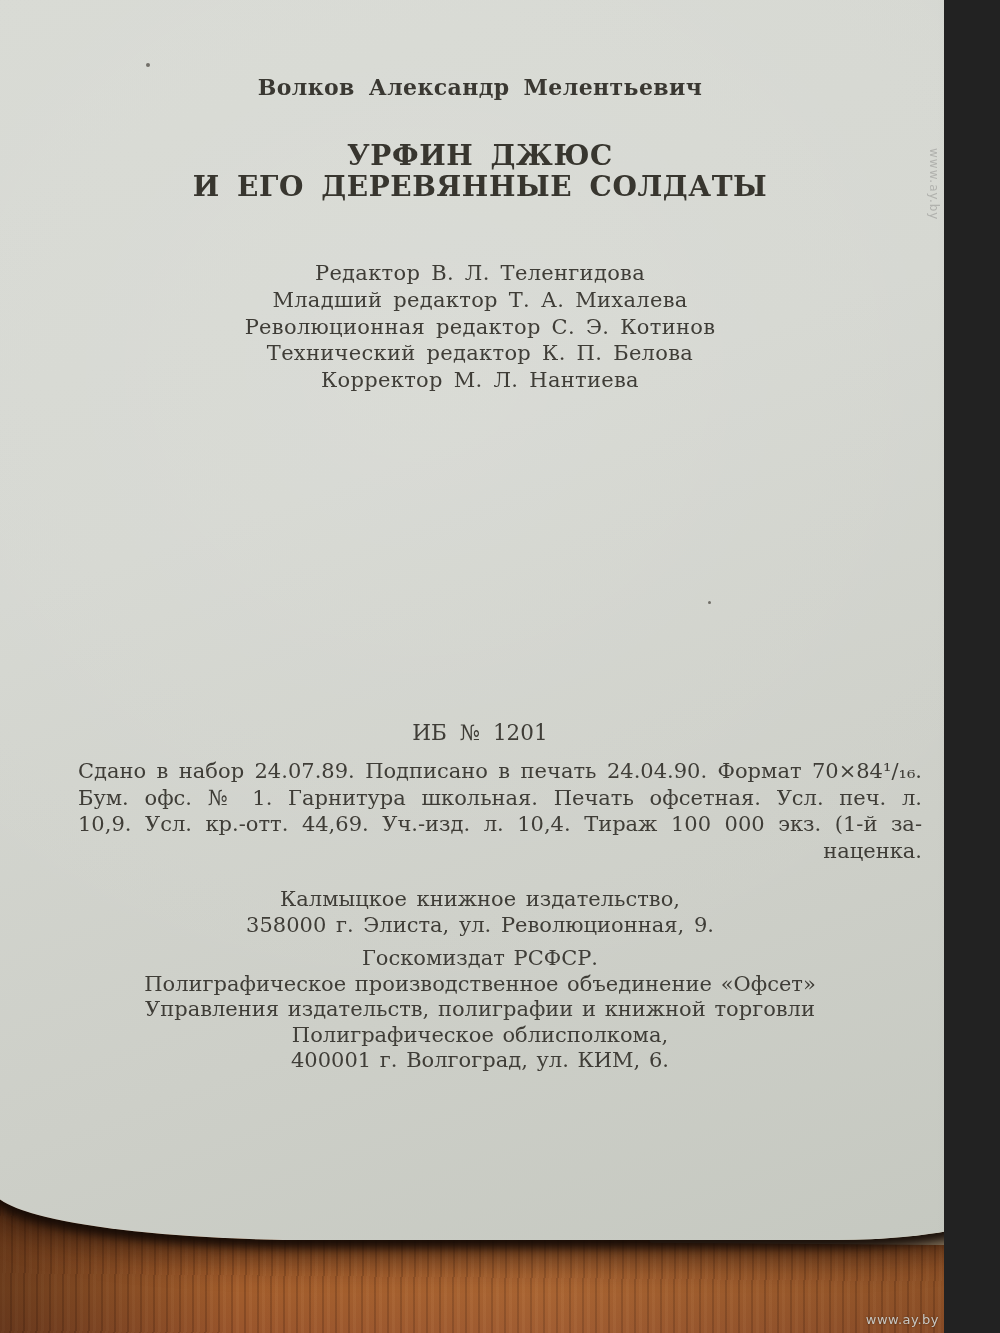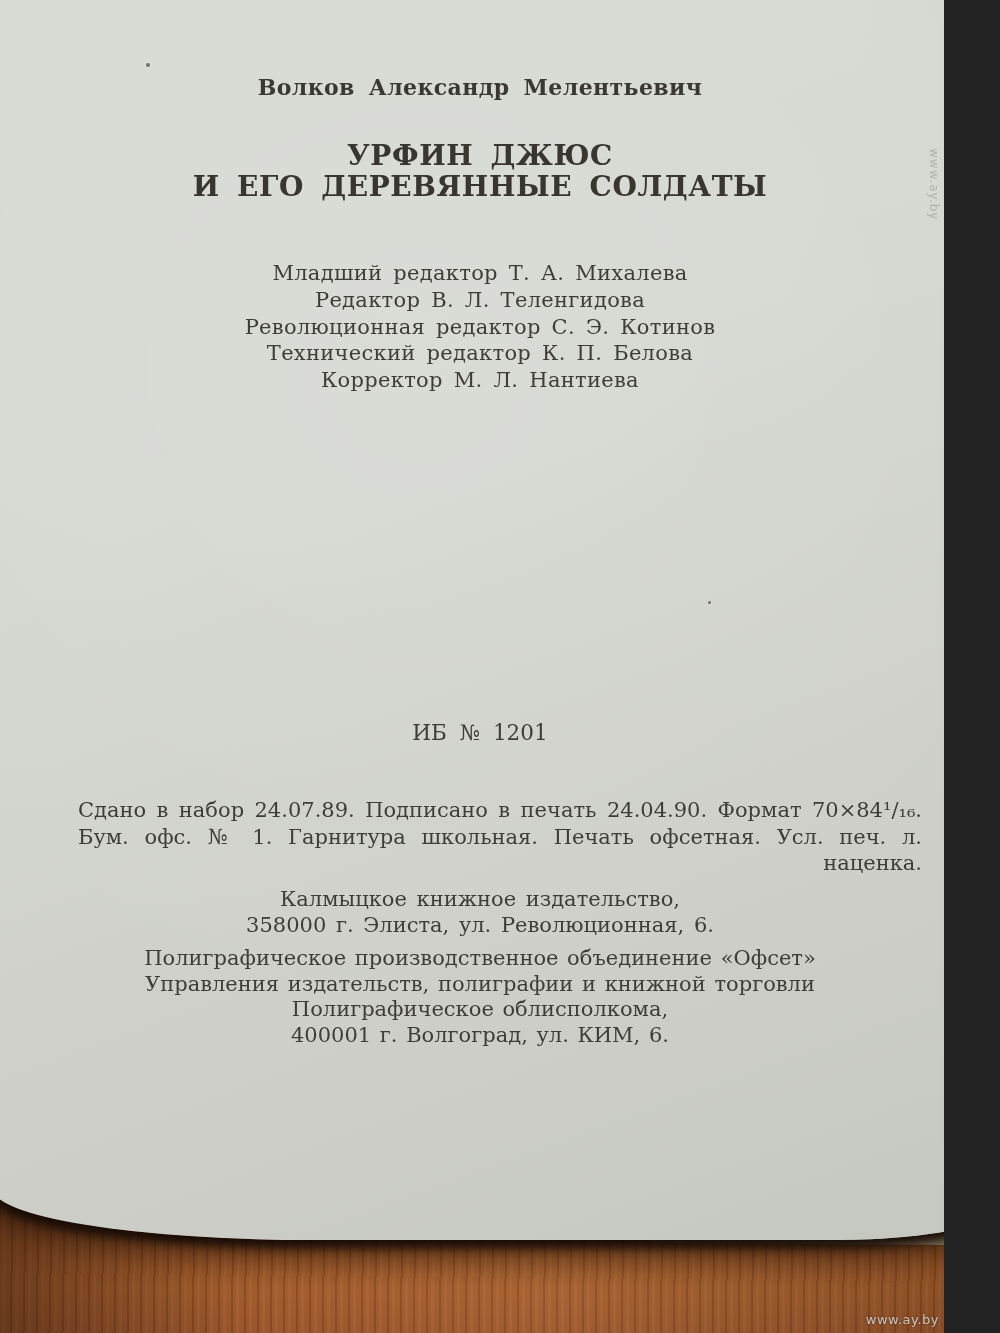--- a/index.html
+++ b/index.html
@@ -33,21 +33,21 @@
       linear-gradient(160deg,#d8dad4 0%,#d5d7d1 38%,#cdcfc8 72%,#c5c8c0 100%);
     box-shadow:0 8px 10px rgba(20,10,5,0.92), 0 20px 28px rgba(30,15,8,0.55);
     color:#3f3d37;
   }
   .speck{position:absolute;width:4px;height:4px;border-radius:50%;background:rgba(70,66,58,0.7);}
   .tblock{position:absolute;left:63px;width:850px;text-align:center;}
   .author{top:82px;font-size:22px;font-weight:bold;word-spacing:6px;letter-spacing:0.4px;color:#3a3832;}
   .title{top:148px;font-size:28px;font-weight:bold;line-height:31px;word-spacing:7px;letter-spacing:0.6px;color:#38362f;}
   .credits{top:268px;font-size:21px;line-height:26.8px;word-spacing:4px;letter-spacing:0.3px;}
   .ib{top:728px;font-size:21.5px;word-spacing:6px;}
-  .imprint{position:absolute;left:86px;top:766px;width:844px;font-size:21px;line-height:26.6px;margin-top:39px;}
+  .imprint{position:absolute;left:86px;top:766px;width:844px;font-size:21px;line-height:26.6px;}
   .imprint .just{text-align:justify;text-align-last:justify;}
   .imprint .cen{text-align:right;}
   .publisher{top:894px;font-size:21px;line-height:26px;word-spacing:3px;}
   .printer{top:954px;font-size:21px;line-height:25.6px;word-spacing:2px;}
   
   .wm-side{
     position:absolute;right:3px;top:148px;
     writing-mode:vertical-rl;
     font-family:"DejaVu Sans","Liberation Sans",sans-serif;
     font-size:12px;letter-spacing:1px;color:rgba(140,140,138,0.50);
@@ -74,41 +74,43 @@
     <div class="speck" style="left:716px;top:609px;width:3px;height:3px;"></div>
 
     <div class="tblock author">Волков Александр Мелентьевич</div>
 
     <div class="tblock title">
       <div>УРФИН ДЖЮС</div>
       <div>И ЕГО ДЕРЕВЯННЫЕ СОЛДАТЫ</div>
     </div>
 
     <div class="tblock credits">
+      <div>Редактор В. Л. Теленгидова</div>
       <div>Младший редактор Т. А. Михалева</div>
-      <div>Редактор В. Л. Теленгидова</div>
       <div>Революционная редактор С. Э. Котинов</div>
       <div>Технический редактор К. П. Белова</div>
       <div>Корректор М. Л. Нантиева</div>
     </div>
 
     <div class="tblock ib">ИБ № 1201</div>
 
     <div class="imprint">
       <div class="just">Сдано в набор 24.07.89. Подписано в печать 24.04.90. Формат 70×84¹/₁₆.</div>
       <div class="just">Бум. офс. № 1. Гарнитура школьная. Печать офсетная. Усл. печ. л.</div>
+      <div class="just">10,9. Усл. кр.-отт. 44,69. Уч.-изд. л. 10,4. Тираж 100&nbsp;000 экз. (1-й за-</div>
       <div class="cen">наценка.</div>
     </div>
 
     <div class="tblock publisher">
       <div>Калмыцкое книжное издательство,</div>
-      <div>358000 г. Элиста, ул. Революционная, 6.</div>
+      <div>358000 г. Элиста, ул. Революционная, 9.</div>
     </div>
 
     <div class="tblock printer">
+      <div>Госкомиздат РСФСР.</div>
       <div>Полиграфическое производственное объединение «Офсет»</div>
       <div>Управления издательств, полиграфии и книжной торговли</div>
       <div>Полиграфическое облисполкома,</div>
       <div>400001 г. Волгоград, ул. КИМ, 6.</div>
     </div>
 
   </div>
 
   <span class="wm-side">www.ay.by</span>
   <span class="wm-corner">www.ay.by</span>

